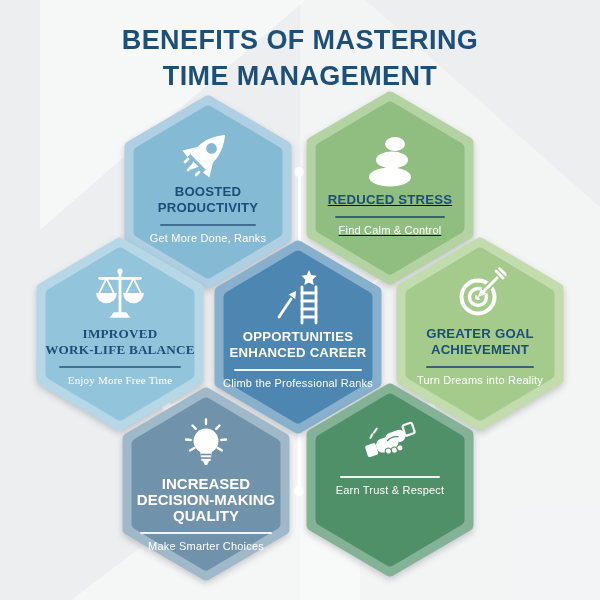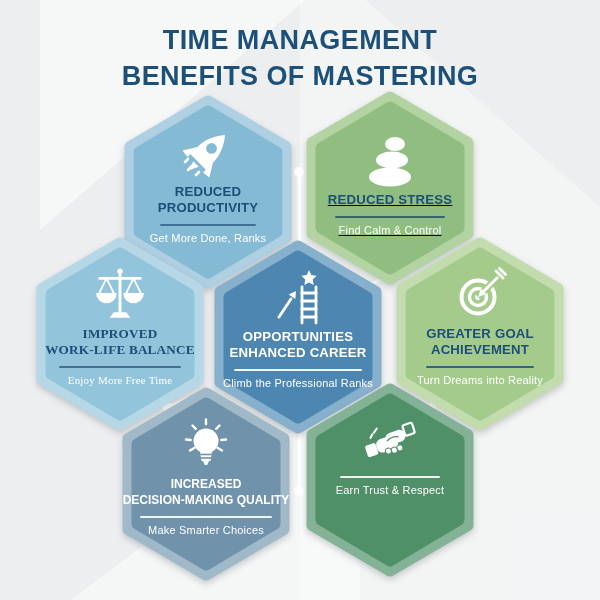--- a/index.html
+++ b/index.html
@@ -40,35 +40,35 @@
     display:flex;flex-direction:column;align-items:center;
     padding-top:30px;text-align:center;
   }
   .one-line .hex-content{padding-top:42px;text-decoration:underline;}
   .icon-wrap{height:56px;display:flex;align-items:center;justify-content:center;}
   .icon-wrap svg{display:block;}
   .hex-title{
     margin-top:4px;font-weight:bold;font-size:13.2px;line-height:16px;
     letter-spacing:0.2px;color:var(--tc);
   }
-  .small-title .hex-title{font-size:12px;letter-spacing:0;}
+  .small-title .hex-title{font-size:15px;letter-spacing:0;}
   .divider{height:1.6px;background:var(--dc);opacity:0.9;margin-top:8px;border-radius:1px;}
   .hex-subtitle{margin-top:6px;font-size:11px;letter-spacing:0.2px;color:var(--sc);}
 </style>
 </head>
 <body style="background: rgb(237, 238, 239);">
 
 <div class="bg-shape bg-a"></div>
 <div class="bg-shape bg-c"></div>
 <div class="bg-shape bg-d"></div>
 <div class="bg-shape bg-b"></div>
 
 <div class="page-title" style="--title-c: #1D5078;">
+  <div>BENEFITS OF MASTERING</div>
   <div>TIME MANAGEMENT</div>
-  <div>BENEFITS OF MASTERING</div>
 </div>
 
 <div class="conn" style="left:297.5px;top:172px;width:3px;height:78px;"></div>
 <div class="conn-dot" style="left:294px;top:167px;"></div>
 
 <div class="conn" style="left:297.5px;top:424px;width:3px;height:68px;"></div>
 <div class="conn-dot" style="left:294px;top:486px;"></div>
 
 <div class="conn" style="left:369px;top:269.5px;width:48px;height:3px;transform:rotate(-30deg);"></div>
 <div class="conn-dot" style="left:409px;top:254px;"></div>
@@ -95,21 +95,21 @@
           <path d="M23,44 L31,44 L27,52 Z"></path>
         </g>
         <g stroke="#FFFFFF" stroke-width="2.6" stroke-linecap="round">
           <line x1="12" y1="40" x2="7" y2="45"></line>
           <line x1="18" y1="47" x2="15" y2="50"></line>
           <line x1="7" y1="34" x2="4" y2="37"></line>
         </g>
       </svg>
     </div>
     <div class="hex-title">
-      <div>REDUCED</div>
+      <div>BOOSTED</div>
       <div>PRODUCTIVITY</div>
     </div>
     <div class="divider" style="width:96px;"></div>
     <div class="hex-subtitle">Get More Done, Ranks</div>
   </div>
 </div>
 
 <div class="hex one-line" style="left: 305px; top: 90px; --fill: #8FBE80; --rim: #B4D3A3; --tc: #1C4E78; --sc: #FFFFFF; --dc: #2B5878;">
   <svg class="hex-bg" viewBox="0 0 170 196">
     <polygon class="rim" points="85,8 162,53 162,143 85,188 8,143 8,53"></polygon>

